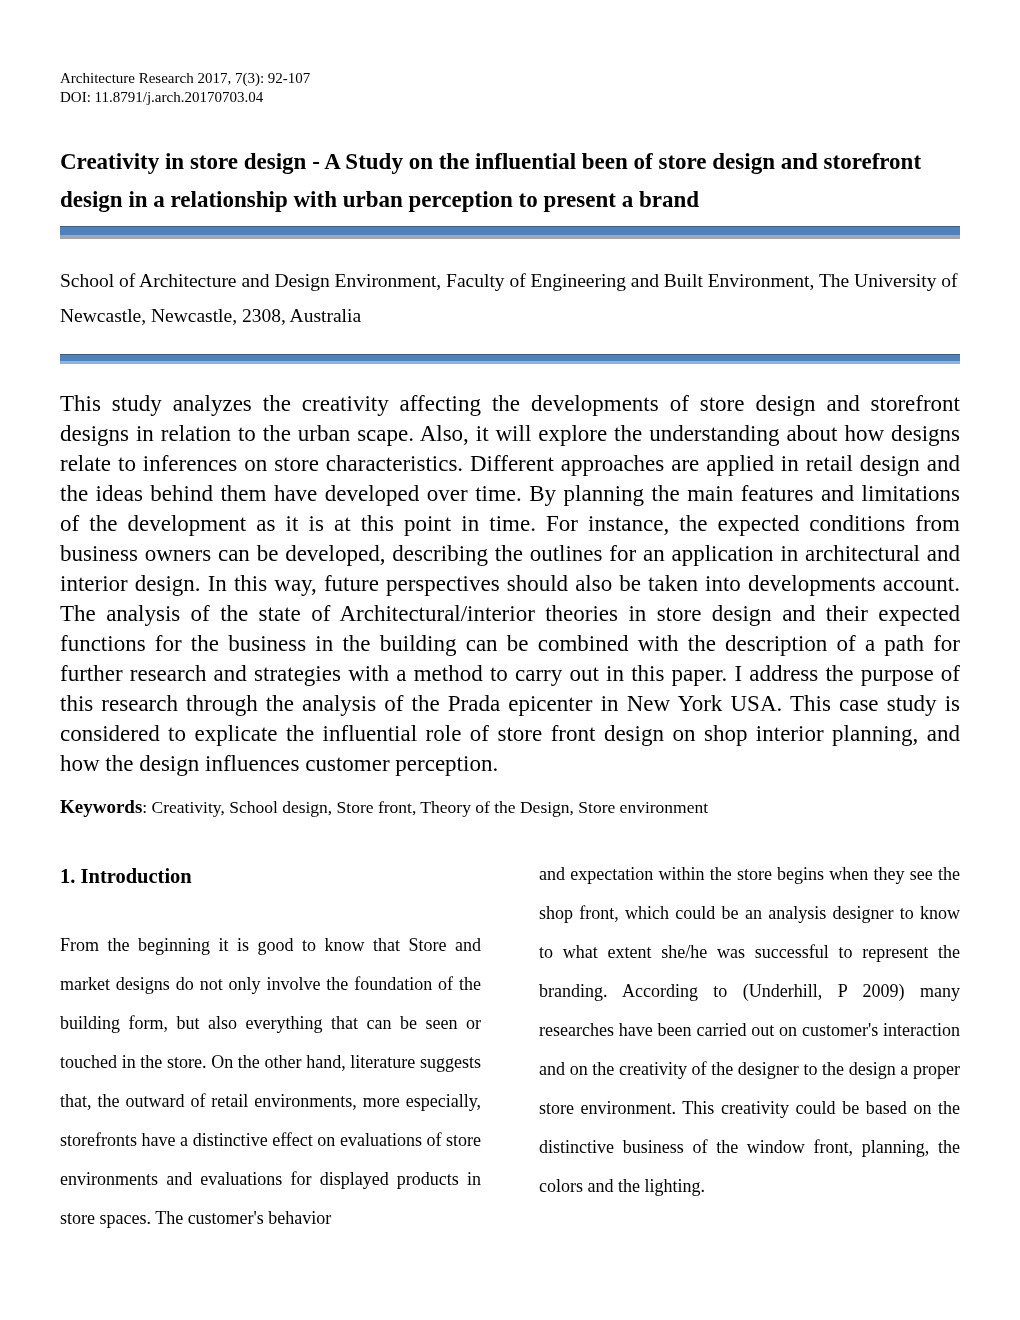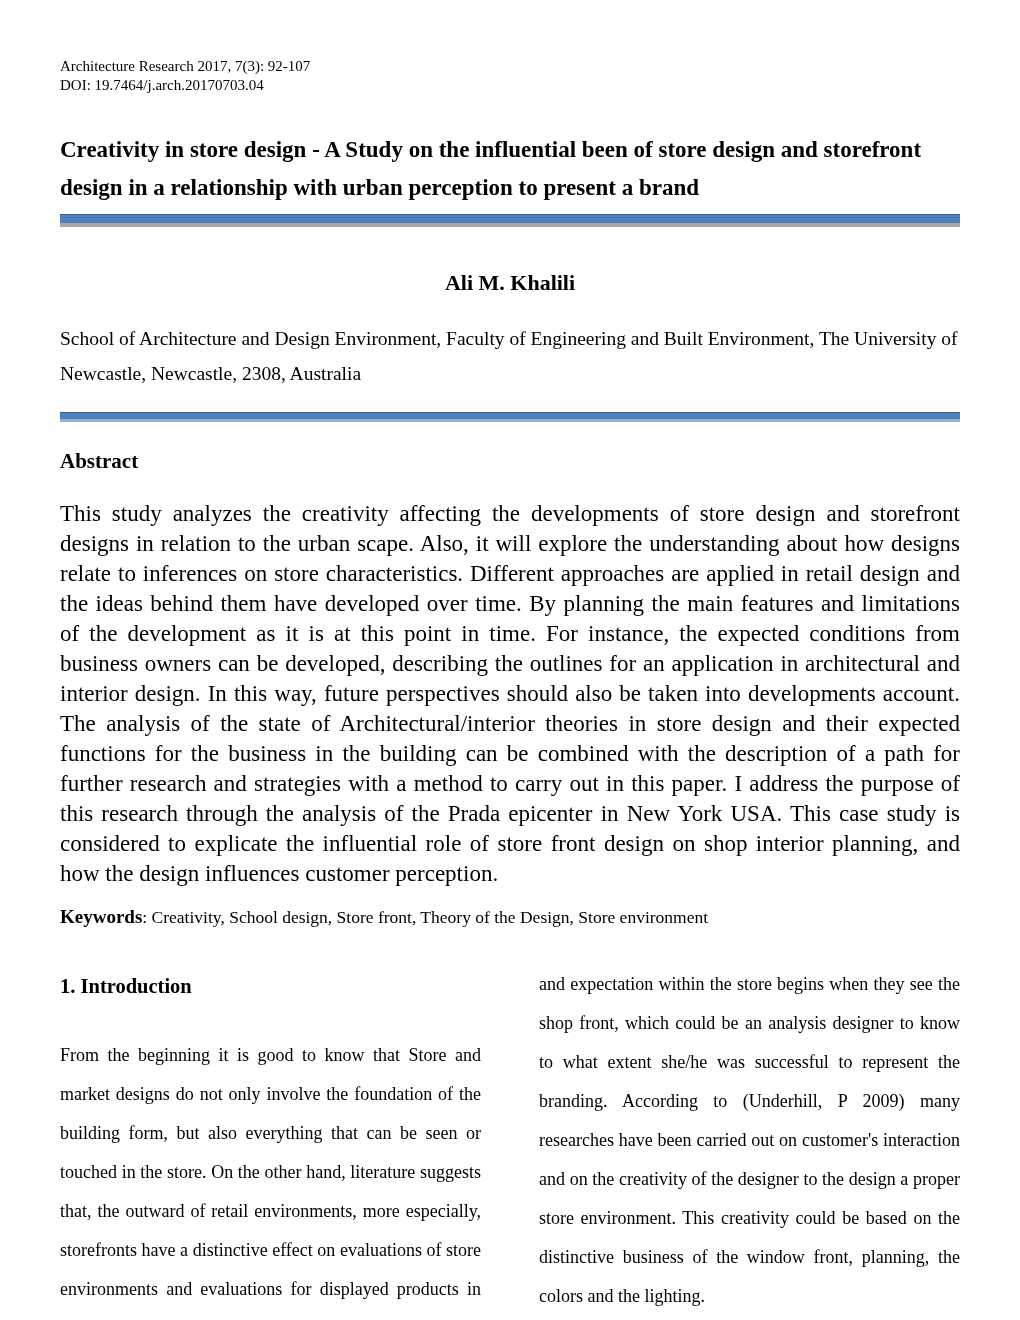--- a/index.html
+++ b/index.html
@@ -11,21 +11,21 @@
     width: 1020px;
     height: 1320px;
     font-family: "Liberation Serif", "DejaVu Serif", serif;
     color: #000000;
     overflow: hidden;
   }
   .page {
     box-sizing: border-box;
     width: 1020px;
     height: 1320px;
-    padding: 0 60px;
+    padding: 12px 60px;
   }
   .journal-header {
     padding-top: 57px;
     font-size: 15px;
     line-height: 19px;
   }
   .title {
     margin: 36px 0 0 0;
     font-size: 23px;
     font-weight: bold;
@@ -107,40 +107,38 @@
   }
   .right-first { padding-top: 8px; }
 </style>
 </head>
 <body>
 
 <div class="page">
 
   <div class="journal-header">
     <div>Architecture Research 2017, 7(3): 92-107</div>
-    <div>DOI: 19.7464/j.arch.20170703.04</div>
+    <div>DOI: 11.8791/j.arch.20170703.04</div>
   </div>
 
   <h1 class="title">Creativity in store design - A Study on the influential been of store design and storefront design in a relationship with urban perception to present a brand</h1>
 
   <div class="rule rule-1">
     <div class="rule-blue"></div>
     <div class="rule-gray"></div>
   </div>
 
-  <div class="author">Ali M. Khalili</div>
 
   <div class="affiliation">School of Architecture and Design Environment, Faculty of Engineering and Built Environment, The University of Newcastle, Newcastle, 2308, Australia</div>
 
   <div class="rule rule-2">
     <div class="rule-blue"></div>
     <div class="rule-light"></div>
   </div>
 
-  <h2 class="abstract-heading">Abstract</h2>
 
   <p class="abstract-text">This study analyzes the creativity affecting the developments of store design and storefront designs in relation to the urban scape. Also, it will explore the understanding about how designs relate to inferences on store characteristics. Different approaches are applied in retail design and the ideas behind them have developed over time. By planning the main features and limitations of the development as it is at this point in time. For instance, the expected conditions from business owners can be developed, describing the outlines for an application in architectural and interior design. In this way, future perspectives should also be taken into developments account. The analysis of the state of Architectural/interior theories in store design and their expected functions for the business in the building can be combined with the description of a path for further research and strategies with a method to carry out in this paper. I address the purpose of this research through the analysis of the Prada epicenter in New York USA. This case study is considered to explicate the influential role of store front design on shop interior planning, and how the design influences customer perception.</p>
 
   <p class="keywords"><span class="kw-label">Keywords</span><span>: Creativity, School design, Store front, Theory of the Design, Store environment</span></p>
 
   <div class="columns">
     <div class="col">
       <h2 class="section-heading">1. Introduction</h2>
       <p class="col-text">From the beginning it is good to know that Store and market designs do not only involve the foundation of the building form, but also everything that can be seen or touched in the store. On the other hand, literature suggests that, the outward of retail environments, more especially, storefronts have a distinctive effect on evaluations of store environments and evaluations for displayed products in store spaces. The customer's behavior</p>
     </div>

